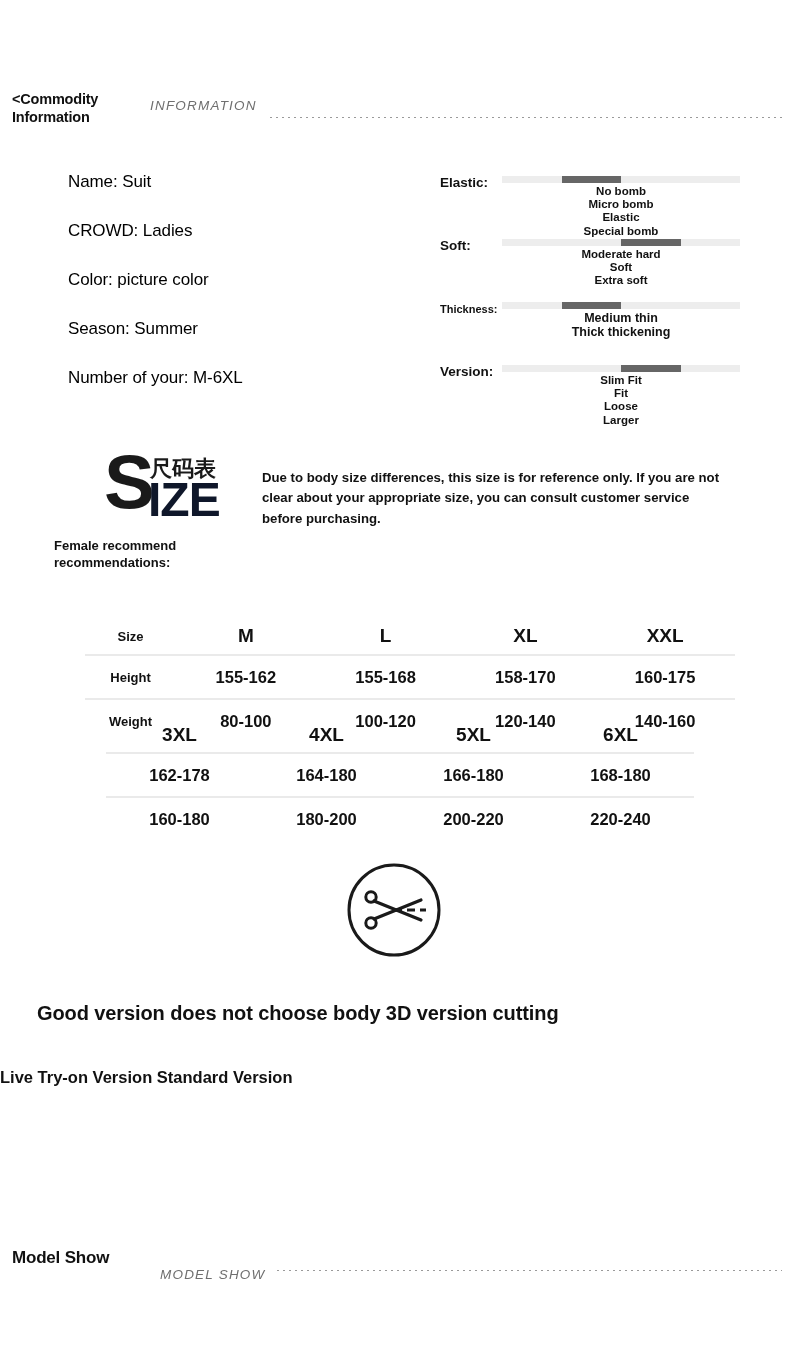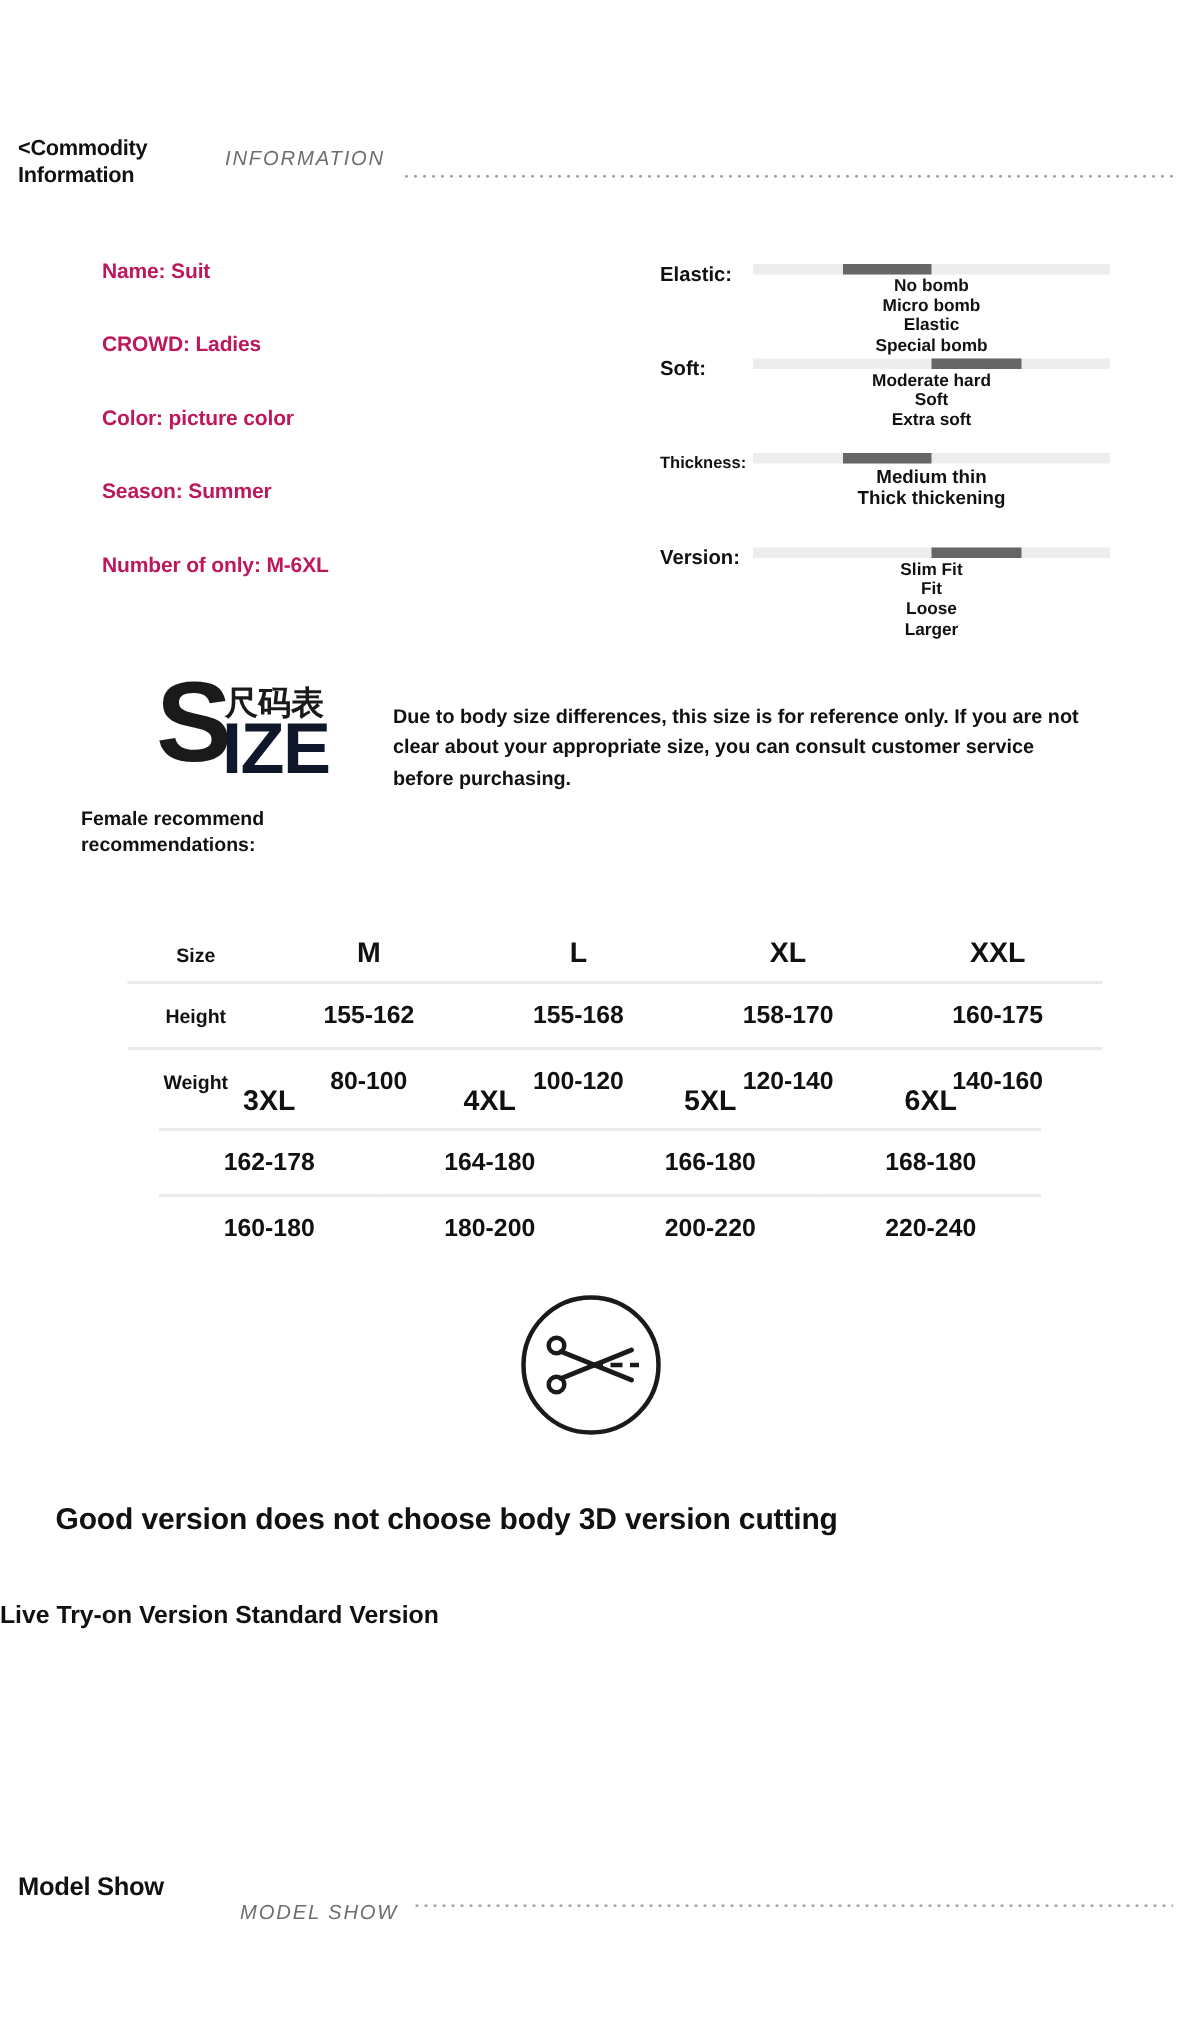--- a/index.html
+++ b/index.html
@@ -54,23 +54,23 @@
   }
 
   
   .attr-list {
     position: absolute;
     left: 68px;
     top: 172px;
     width: 330px;
   }
   .attr-item {
-    font-size: 14px;
-    font-weight: bold;
-    color: #be185d;
+    font-size: 17px;
+    font-weight: normal;
+    color: #000000;
     height: 49px;
     letter-spacing: -0.1px;
   }
 
   
   .props {
     position: absolute;
     left: 440px;
     top: 170px;
     width: 320px;
@@ -264,21 +264,21 @@
   <div class="sh-title">&lt;Commodity Information</div>
   <div class="sh-sub">INFORMATION</div>
   <div class="sh-dots"></div>
 </div>
 
 <div class="attr-list">
   <div class="attr-item">Name: Suit</div>
   <div class="attr-item">CROWD: Ladies</div>
   <div class="attr-item">Color: picture color</div>
   <div class="attr-item">Season: Summer</div>
-  <div class="attr-item">Number of only: M-6XL</div>
+  <div class="attr-item">Number of your: M-6XL</div>
 </div>
 
 <div class="props">
 
   <div class="prop-row">
     <div class="prop-label">Elastic:</div>
     <div class="prop-bar">
       <div class="prop-seg"></div>
       <div class="prop-seg on"></div>
       <div class="prop-seg"></div>

